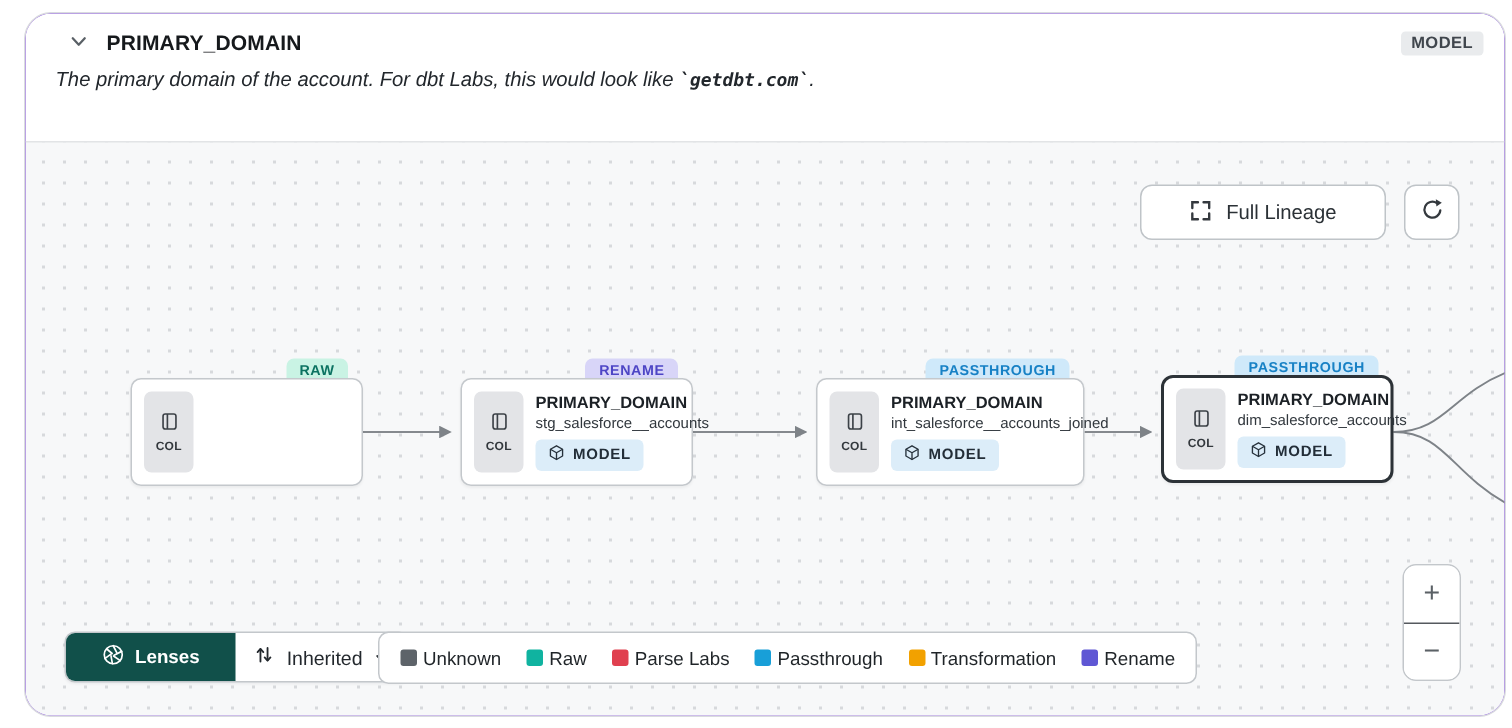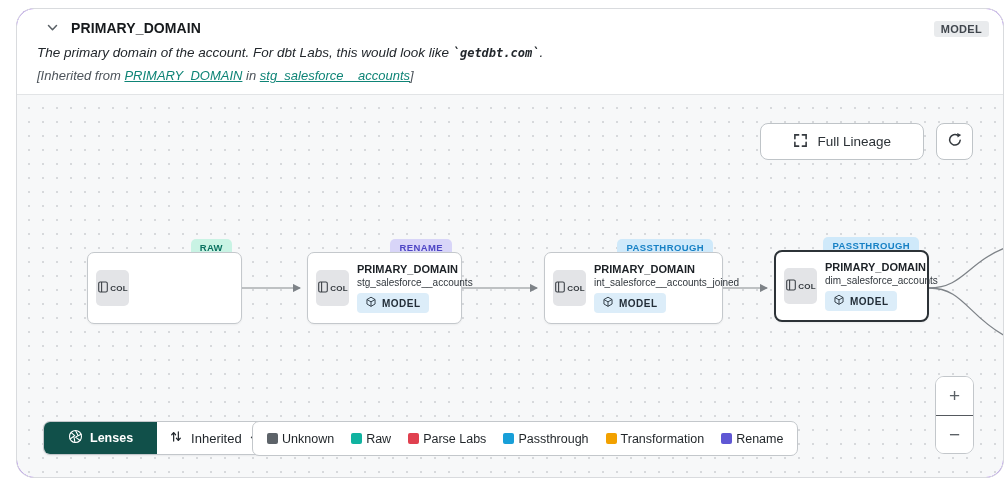--- a/index.html
+++ b/index.html
@@ -47,22 +47,22 @@
   .evo-rename      { background:#d8d5f8; color:#4d45c5; }
   .evo-passthrough { background:#cfe9fa; color:#1781c5; }
   .node-card {
     position:relative; z-index:1; margin-top:13px; background:#ffffff;
     border:1px solid #c4c8cc; border-radius:7px; height:72px;
     display:flex; align-items:center; padding:0 8px 0 8px; cursor:pointer;
     box-shadow:0 1px 2px rgba(20,24,28,.05);
   }
   .node-card.selected { border:2px solid #2c3237; border-radius:8px; }
   .col-chip {
-    width:33px; height:36px; background:#e3e4e7; border-radius:5px; flex:0 0 33px;
-    display:flex; flex-direction:row; align-items:center; justify-content:center; gap:1px;
+    width:33px; height:54px; background:#e3e4e7; border-radius:5px; flex:0 0 33px;
+    display:flex; flex-direction:column; align-items:center; justify-content:center; gap:1px;
   }
   .col-chip .col-label { font-size:8px; font-weight:700; color:#33383d; letter-spacing:.2px; }
   .node-body { padding-left:8px; min-width:0; }
   .node-title { font-size:11px; font-weight:700; color:#1c2126; white-space:nowrap; }
   .node-sub { font-size:10px; color:#31373d; margin-top:2px; white-space:nowrap; }
   .res-badge {
     display:inline-flex; align-items:center; gap:5px; margin-top:5px;
     font-size:10px; font-weight:700; letter-spacing:.5px; color:#232e38;
     padding:3px 8px; border-radius:4px;
   }
@@ -108,21 +108,20 @@
     <div class="header-row">
       <span class="collapse-chevron">
         <svg width="11" height="8" viewBox="0 0 11 8">
             <polyline points="1.5,1.5 5.5,5.8 9.5,1.5" fill="none" stroke="#5a6066" stroke-width="1.5" stroke-linecap="round" stroke-linejoin="round"></polyline>
           </svg>
       </span>
       <span class="col-title">PRIMARY_DOMAIN</span>
     </div>
     <span class="type-badge">MODEL</span>
     <p class="desc"><span>The primary domain of the account. For dbt Labs, this would look like </span><code>`getdbt.com`</code><span>.</span></p>
-    <p class="inherited"><span>[Inherited from </span><a>PRIMARY_DOMAIN</a><span> in </span><a>stg_salesforce__accounts</a><span>]</span></p>
   </div>
 
   <div class="canvas">
 
     <svg class="edges" width="988" height="385" viewBox="0 0 988 385">
       <defs>
         <marker id="arrow" markerWidth="7" markerHeight="7" refX="6" refY="3.5" orient="auto">
           <path d="M0,0 L7,3.5 L0,7 Z" fill="#7e8388"></path>
         </marker>
       </defs>

